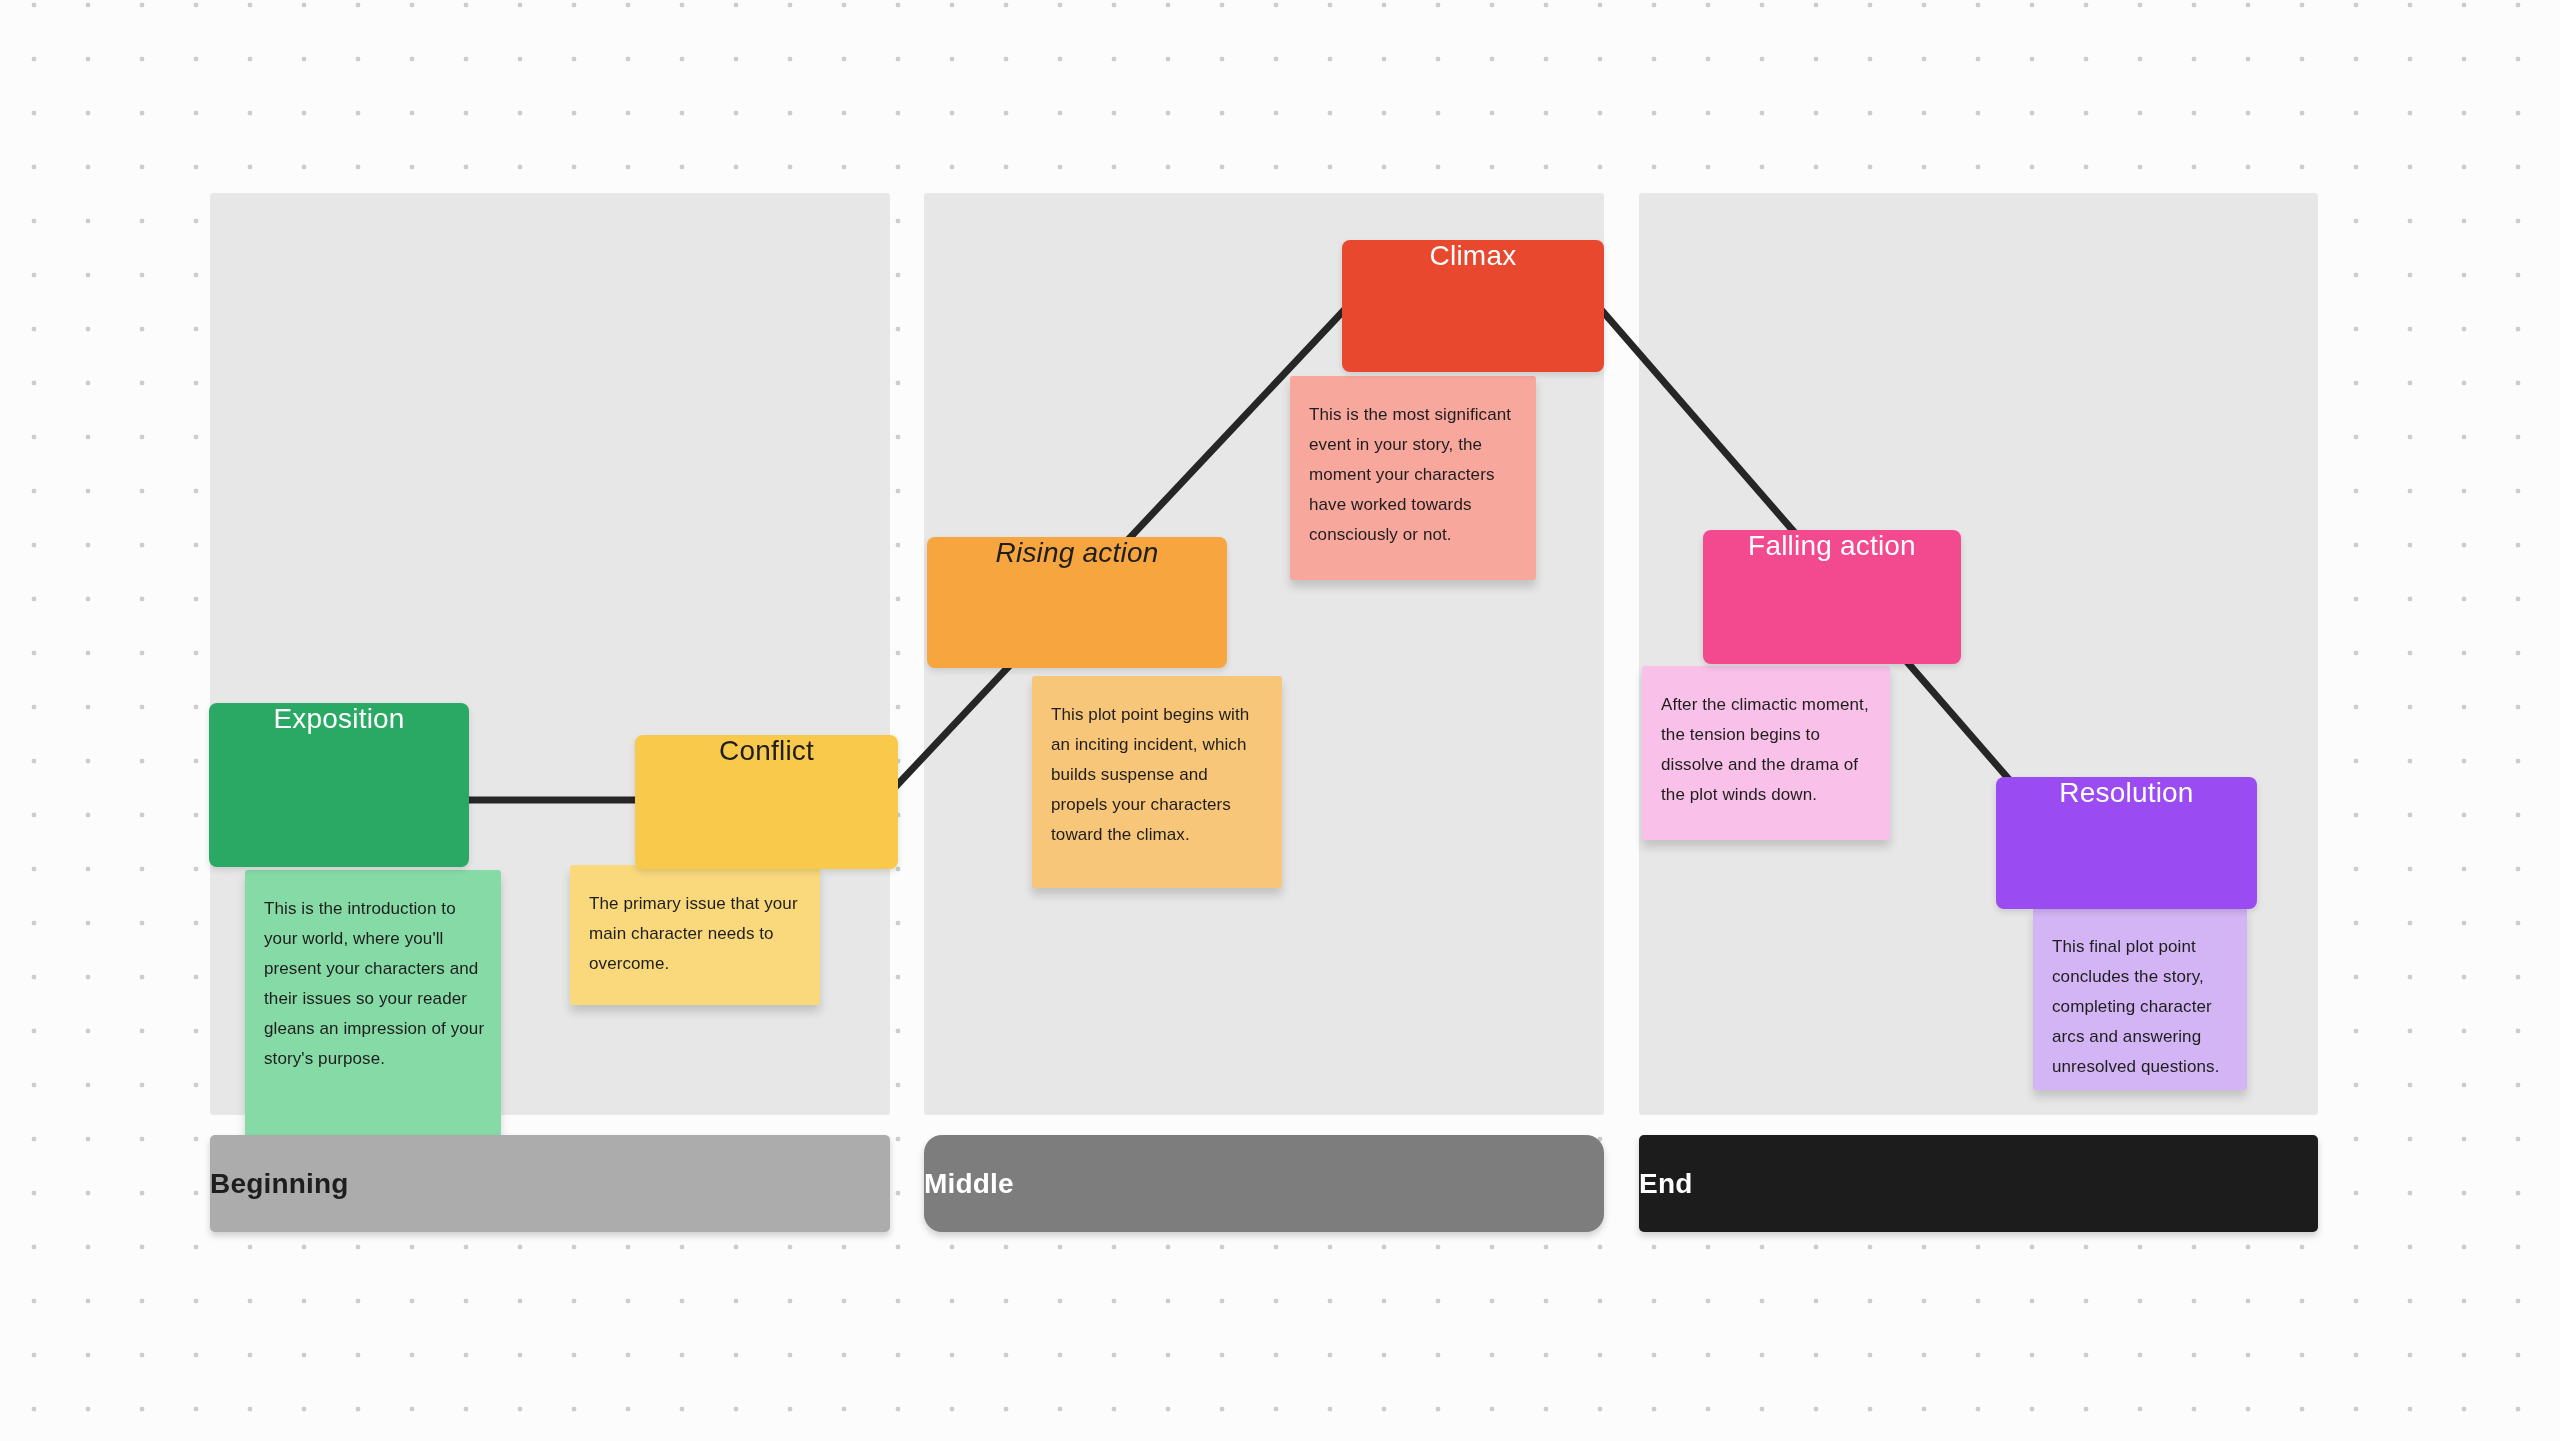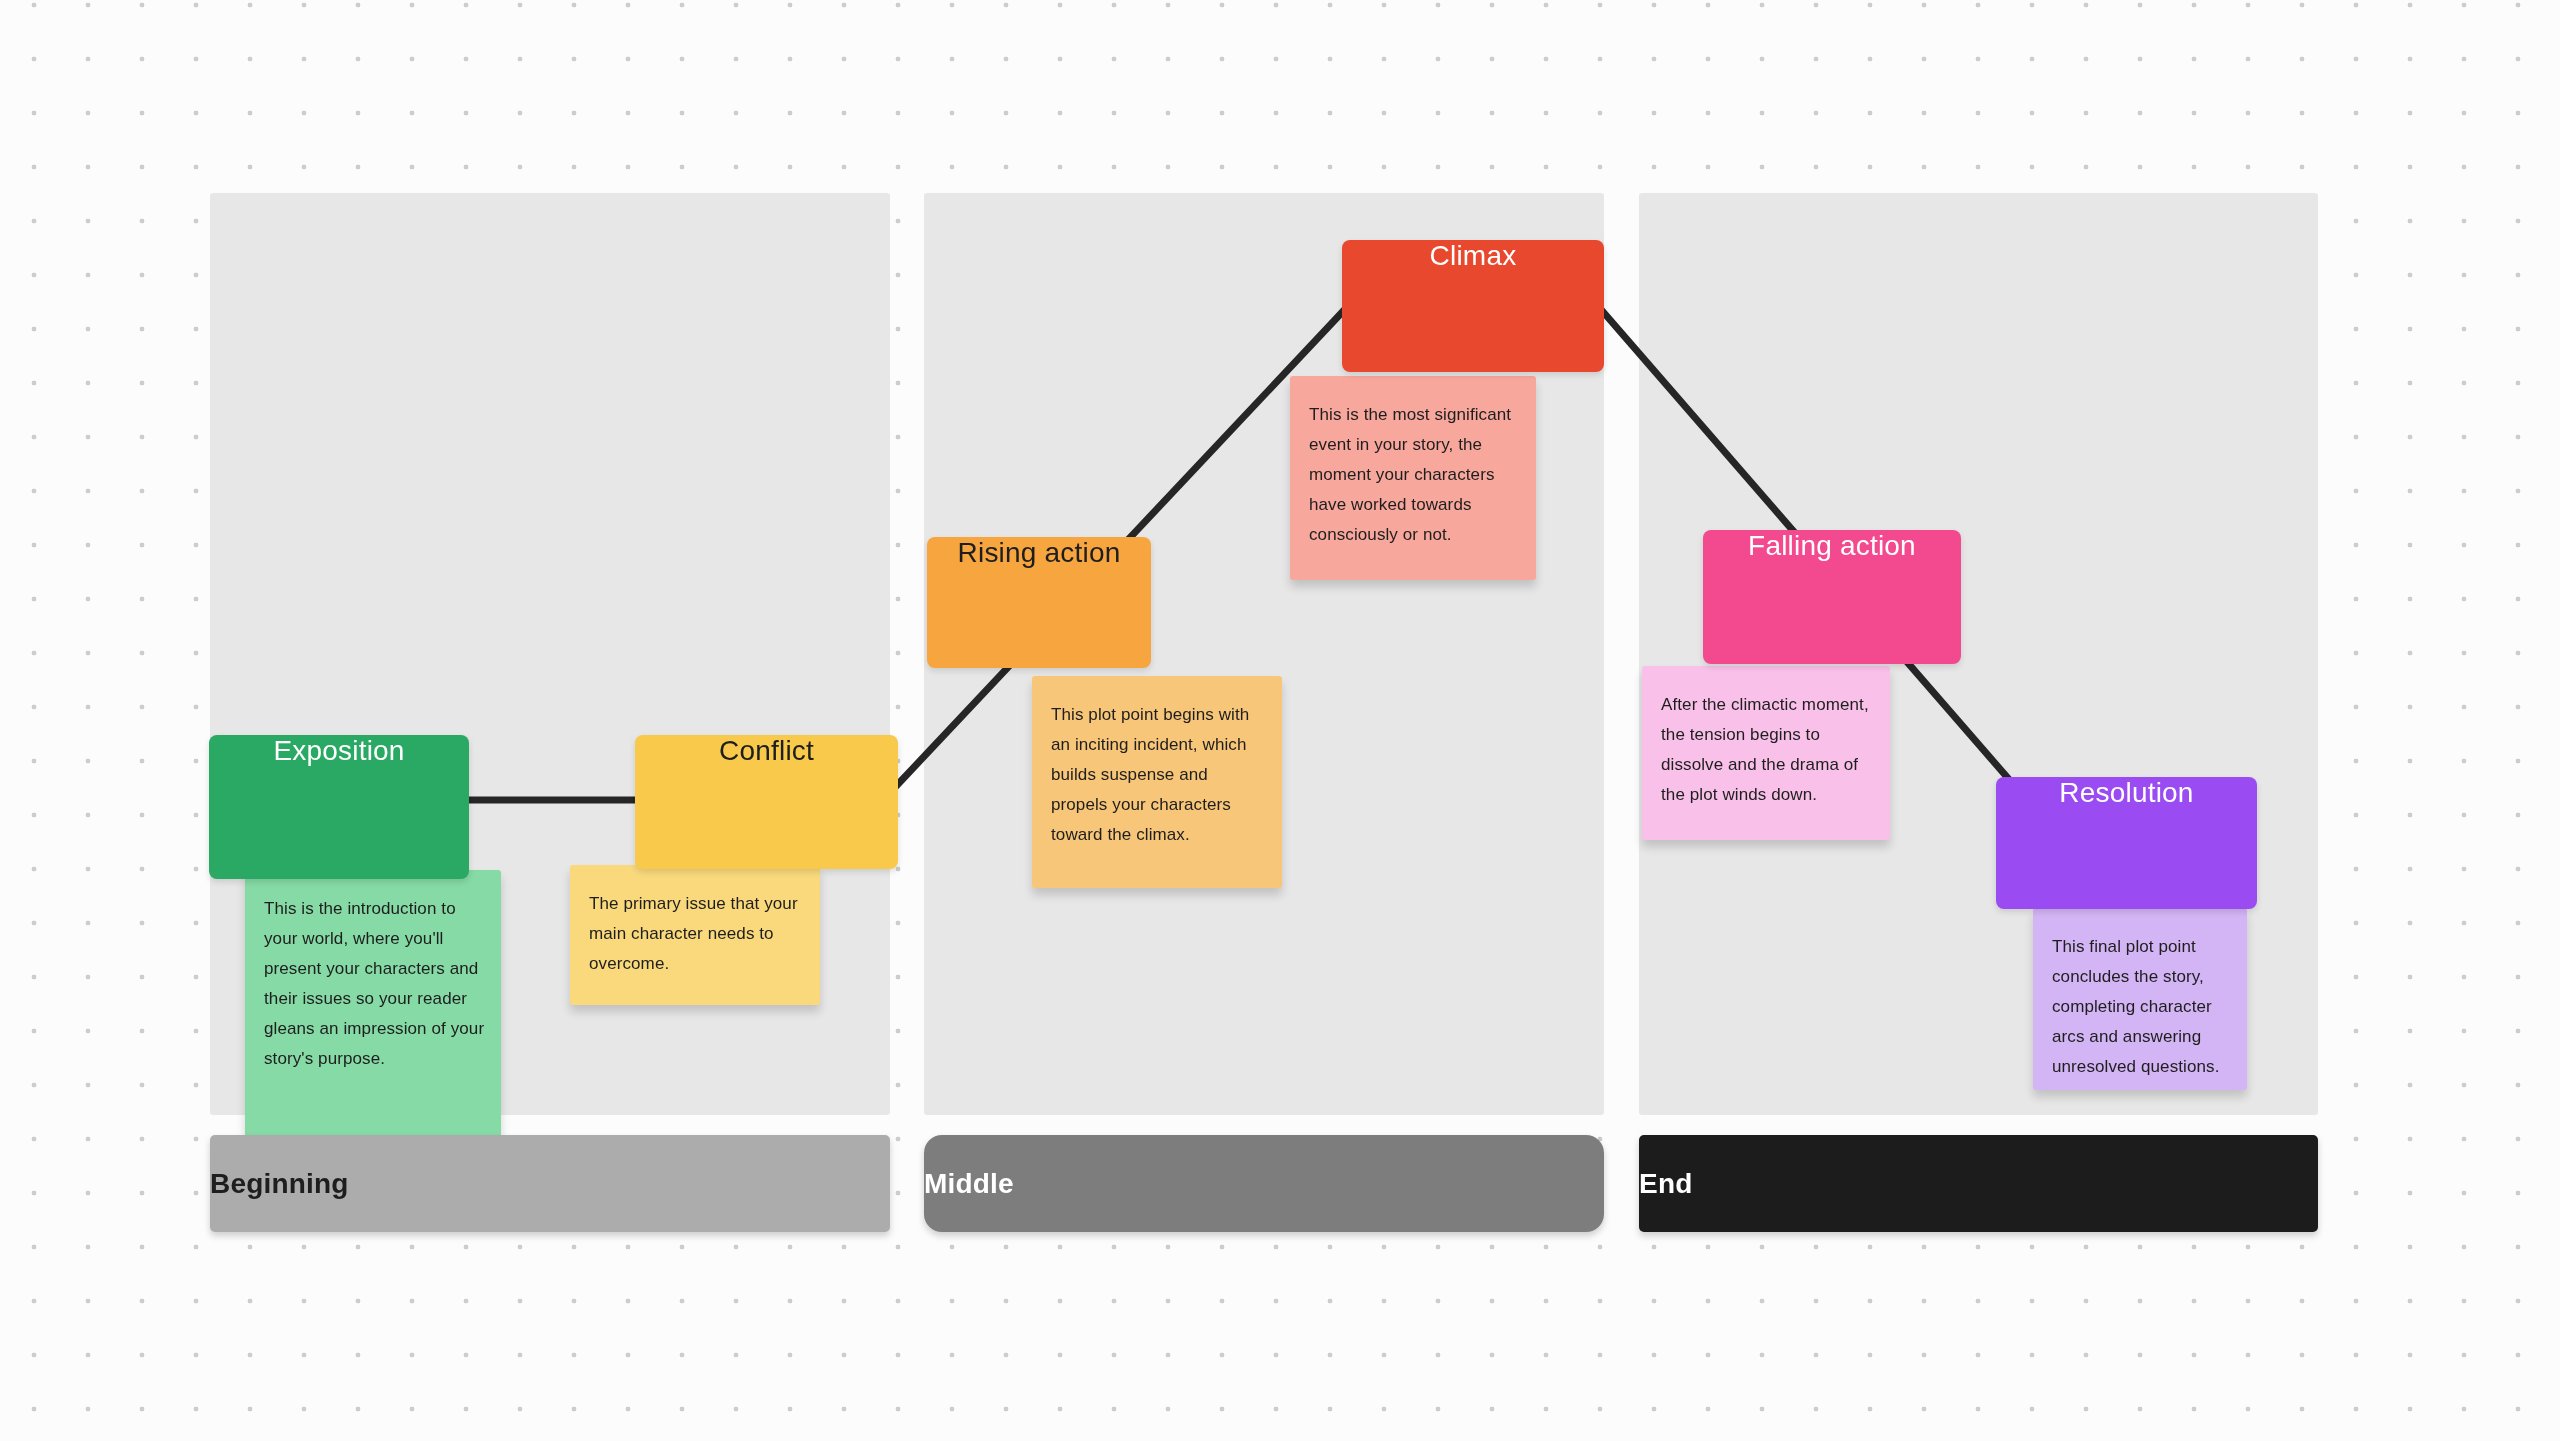--- a/index.html
+++ b/index.html
@@ -66,23 +66,23 @@
     z-index: 4;
     display: flex;
     align-items: flex-start;
     justify-content: center;
     border-radius: 8px;
     font-size: 28px;
     font-weight: 500;
     letter-spacing: 0.2px;
     box-shadow: 0 3px 6px rgba(0,0,0,0.12);
   }
-  .stage-1 { left: 209px;  top: 735px; width: 260px; height: 144px; }
+  .stage-1 { left: 209px;  top: 703px; width: 260px; height: 164px; }
   .stage-2 { left: 627px;  top: 735px; width: 263px; height: 134px; }
-  .stage-3 { left: 927px;  top: 537px; width: 224px; height: 131px; }
+  .stage-3 { left: 927px;  top: 537px; width: 300px; height: 131px; font-style: italic; }
   .stage-4 { left: 1342px; top: 240px; width: 262px; height: 132px; }
   .stage-5 { left: 1703px; top: 530px; width: 258px; height: 134px; }
   .stage-6 { left: 1996px; top: 777px; width: 261px; height: 132px; }
 
   .bar {
     position: absolute;
     top: 1135px;
     height: 97px;
     z-index: 3;
     display: flex;

